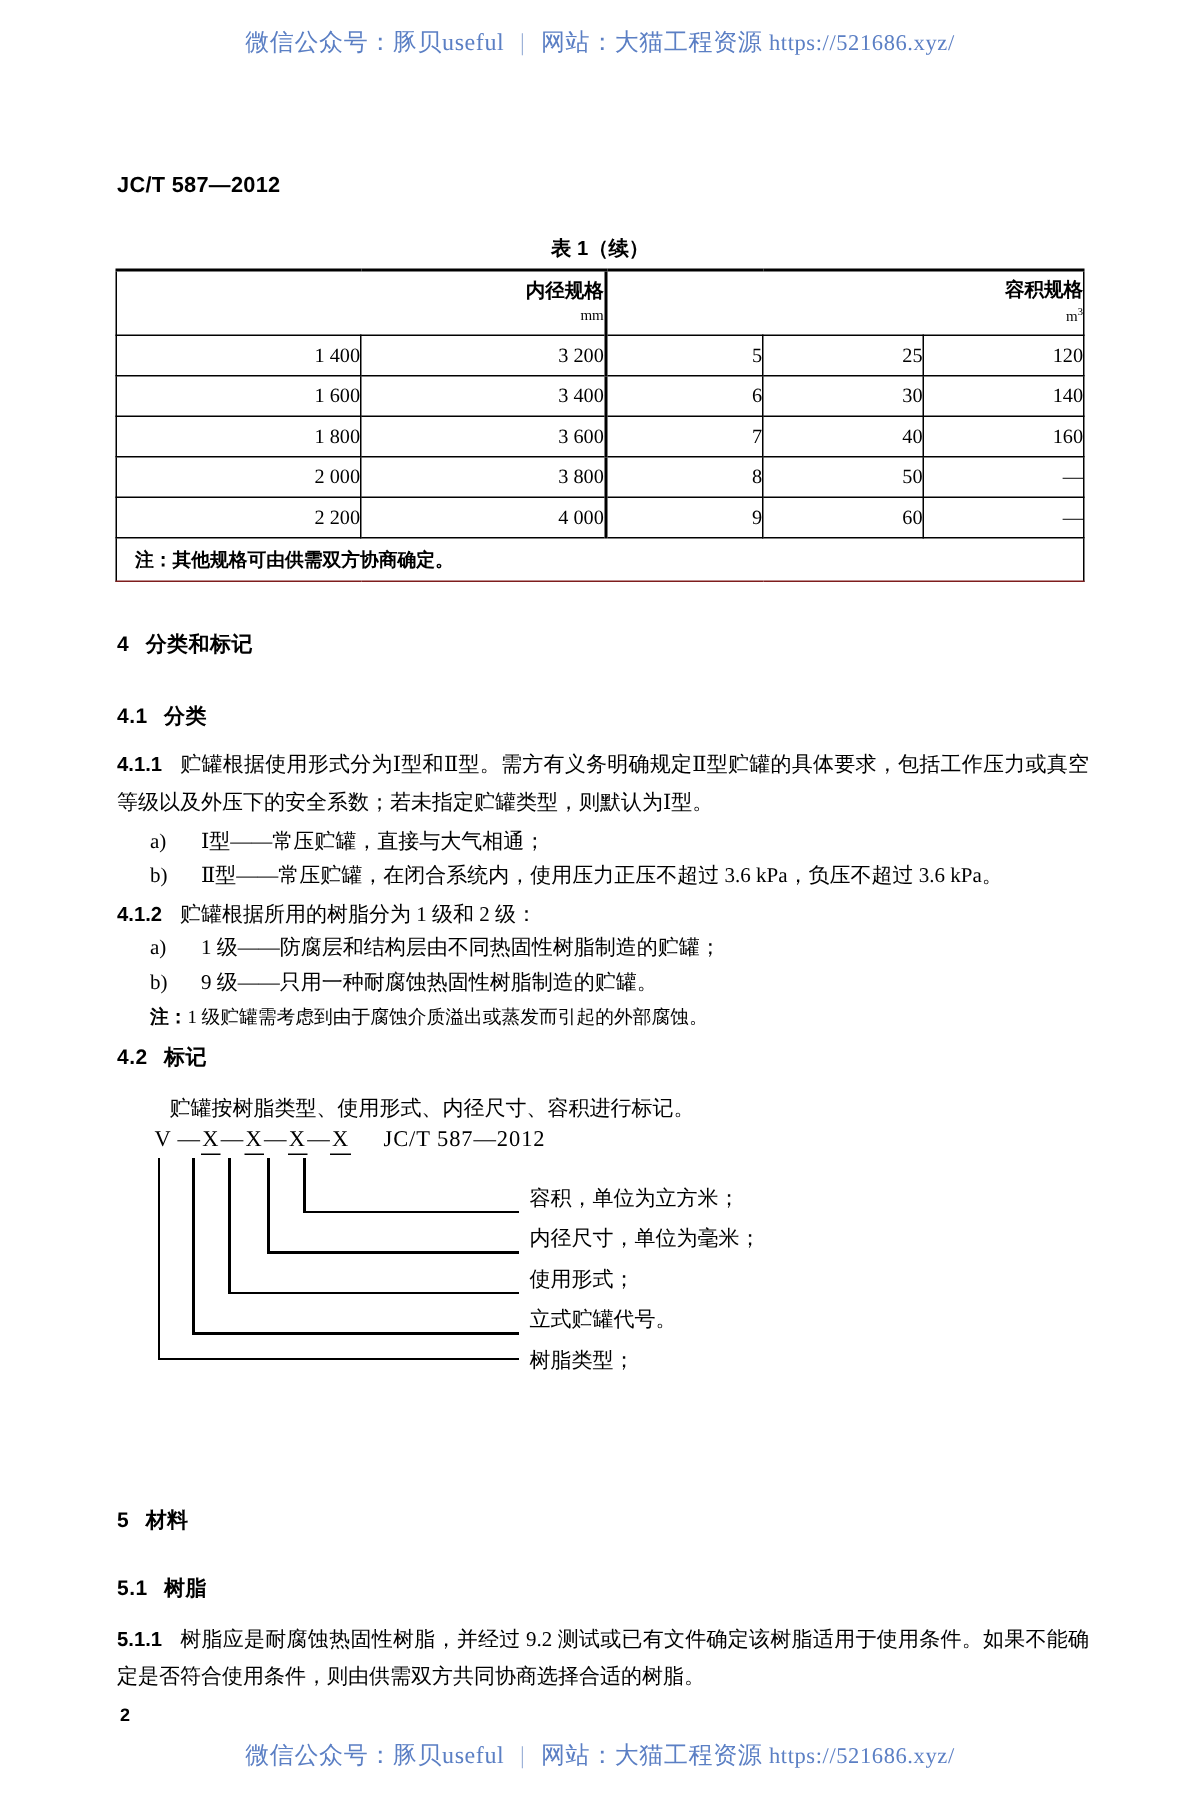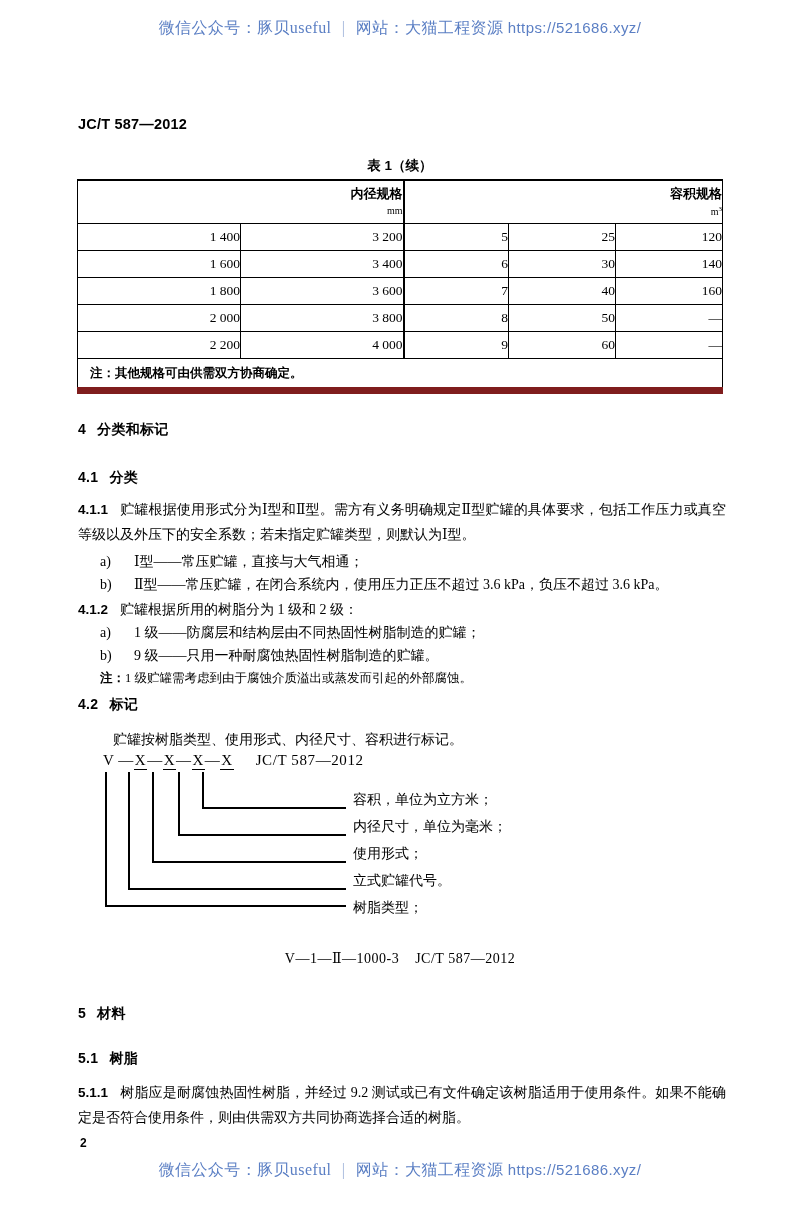--- a/index.html
+++ b/index.html
@@ -28,21 +28,21 @@
     left: 0;
     width: 800px;
     text-align: center;
     color: #5b7fc4;
     font-size: 16px;
     letter-spacing: 0.4px;
     white-space: nowrap;
     font-family: "Liberation Serif", "DejaVu Serif", serif;
   }
   .watermark .wm-url {
-    font-family: Liberation Sans, sans-serif;
+    font-family: Liberation Serif, serif;
     font-size: 15px;
   }
   .watermark .wm-sep {
     color: #9db2d8;
     padding: 0 6px;
   }
   .watermark-top { top: 18px; }
   .watermark-bottom { top: 1160px; }
 
   
@@ -111,21 +111,21 @@
   }
   .spec-table .noterow td {
     height: 28px;
     text-align: left;
     padding-left: 12px;
     font-size: 12.5px;
     font-weight: bold;
     font-family: "Liberation Sans", sans-serif;
   }
   .spec-table .outer-top { border-top: 2px solid #000; }
-  .spec-table .outer-bot { border-bottom: 7px solid #7f1d1d; }
+  .spec-table .outer-bot { border-bottom: 1px solid #7f1d1d; }
 
   
   .h-num {
     position: absolute;
     font-weight: bold;
     font-family: "Liberation Sans", sans-serif;
     font-size: 14px;
     letter-spacing: 0.3px;
   }
   .h-num .gap { display: inline-block; width: 11px; }
@@ -382,23 +382,20 @@
     <div class="desig-labels">
       <div>容积，单位为立方米；</div>
       <div>内径尺寸，单位为毫米；</div>
       <div>使用形式；</div>
       <div>立式贮罐代号。</div>
       <div>树脂类型；</div>
     </div>
   </div>
 
 
-  <div class="example-mark">
-    <span>V—1—Ⅱ—1000-3</span><span class="std">JC/T 587—2012</span>
-  </div>
 
   <div class="h-num" style="left:78px; top:1005px;">
     <span>5</span><span class="gap"></span><span>材料</span>
   </div>
 
   <div class="h-num" style="left:78px; top:1050px;">
     <span>5.1</span><span class="gap"></span><span>树脂</span>
   </div>
 
   <div class="para" style="left:78px; top:1080px; width:648px;">

